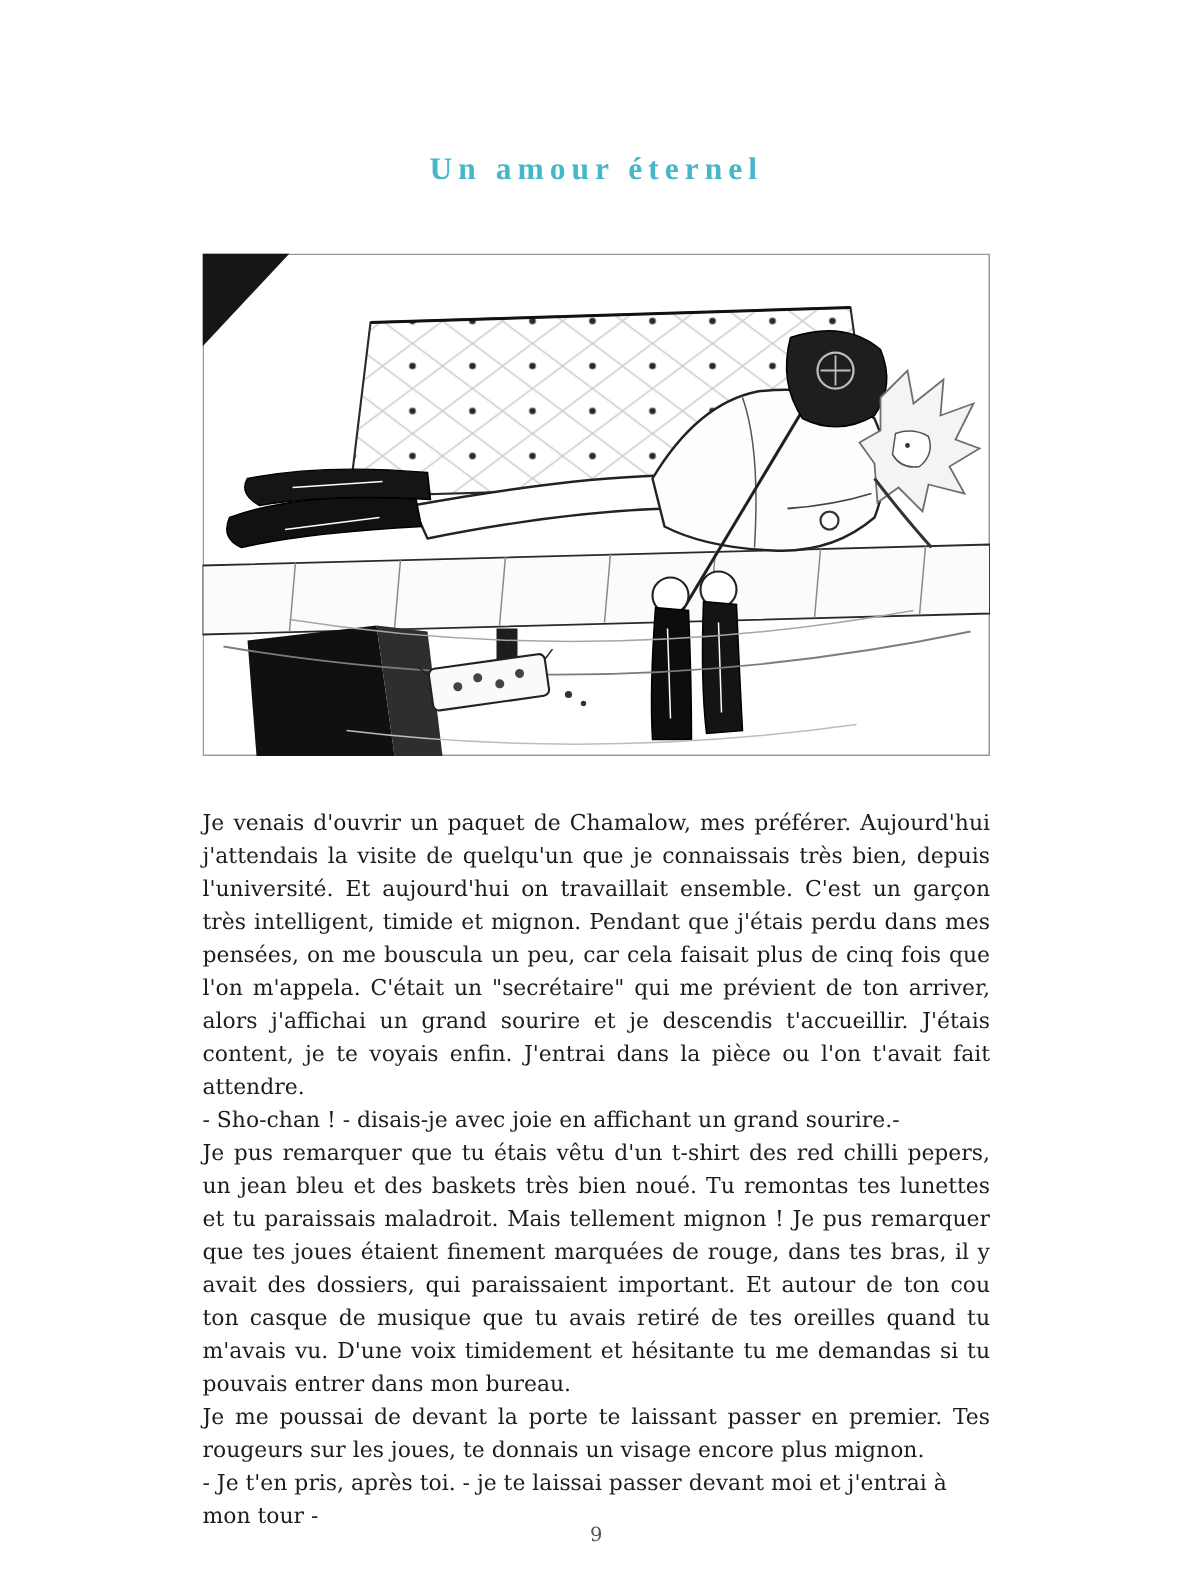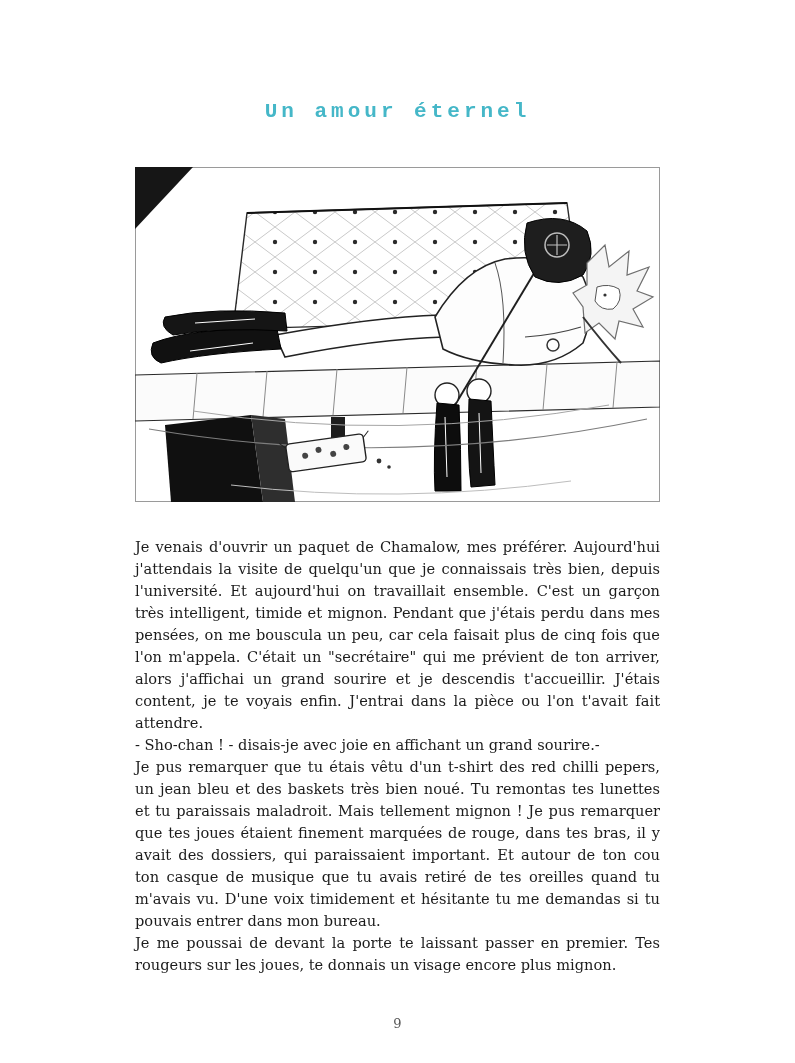--- a/index.html
+++ b/index.html
@@ -13,21 +13,21 @@
     width: 795px;
     height: 1063px;
     margin: 0 auto;
     background: #ffffff;
     overflow: hidden;
   }
   .title {
     margin: 0;
     padding-top: 100px;
     text-align: center;
-    font-family: Liberation Mono, monospace;
+    font-family: Liberation Serif, serif;
     font-weight: bold;
     font-size: 21px;
     letter-spacing: 4px;
     color: #45b7c8;
   }
   .illustration-wrap {
     width: 525px;
     margin: 44px auto 0 135px;
   }
   .illustration-wrap svg {
@@ -140,17 +140,18 @@
       <circle cx="244" cy="294" r="2.4" fill="#333"></circle>
       <circle cx="254" cy="300" r="1.8" fill="#333"></circle>
     </svg>
   </div>
 
   <div class="body-text">
     <p>Je venais d'ouvrir un paquet de Chamalow, mes préférer. Aujourd'hui j'attendais la visite de quelqu'un que je connaissais très bien, depuis l'université. Et aujourd'hui on travaillait ensemble. C'est un garçon très intelligent, timide et mignon. Pendant que j'étais perdu dans mes pensées, on me bouscula un peu, car cela faisait plus de cinq fois que l'on m'appela. C'était un "secrétaire" qui me prévient de ton arriver, alors j'affichai un grand sourire et je descendis t'accueillir. J'étais content, je te voyais enfin. J'entrai dans la pièce ou l'on t'avait fait attendre.</p>
     <p class="short">- Sho-chan ! - disais-je avec joie en affichant un grand sourire.-</p>
     <p>Je pus remarquer que tu étais vêtu d'un t-shirt des red chilli pepers, un jean bleu et des baskets très bien noué. Tu remontas tes lunettes et tu paraissais maladroit. Mais tellement mignon ! Je pus remarquer que tes joues étaient finement marquées de rouge, dans tes bras, il y avait des dossiers, qui paraissaient important. Et autour de ton cou ton casque de musique que tu avais retiré de tes oreilles quand tu m'avais vu. D'une voix timidement et hésitante tu me demandas si tu pouvais entrer dans mon bureau.</p>
     <p>Je me poussai de devant la porte te laissant passer en premier. Tes rougeurs sur les joues, te donnais un visage encore plus mignon.</p>
+    <p class="short">- Je t'en pris, après toi. - je te laissai passer devant moi et j'entrai à mon tour -</p>
   </div>
 
   <div class="page-number">9</div>
 
 </div>
 
 </body></html>

